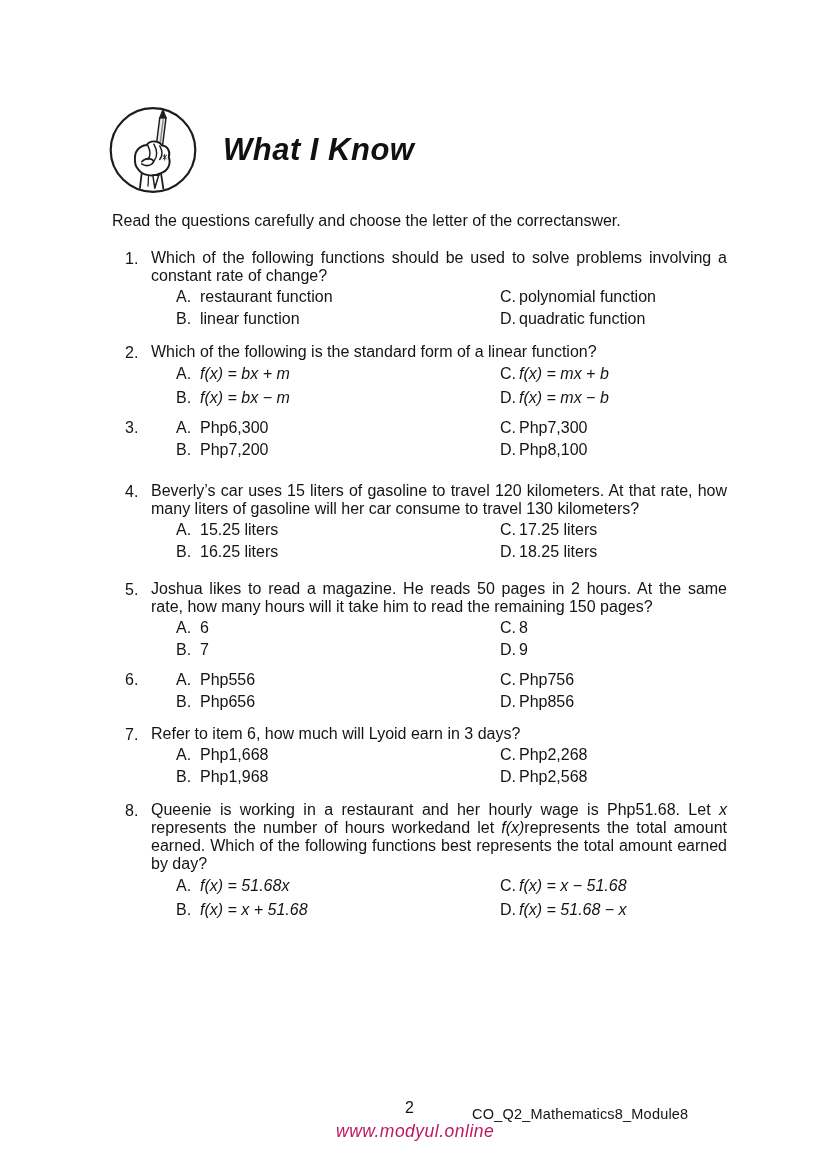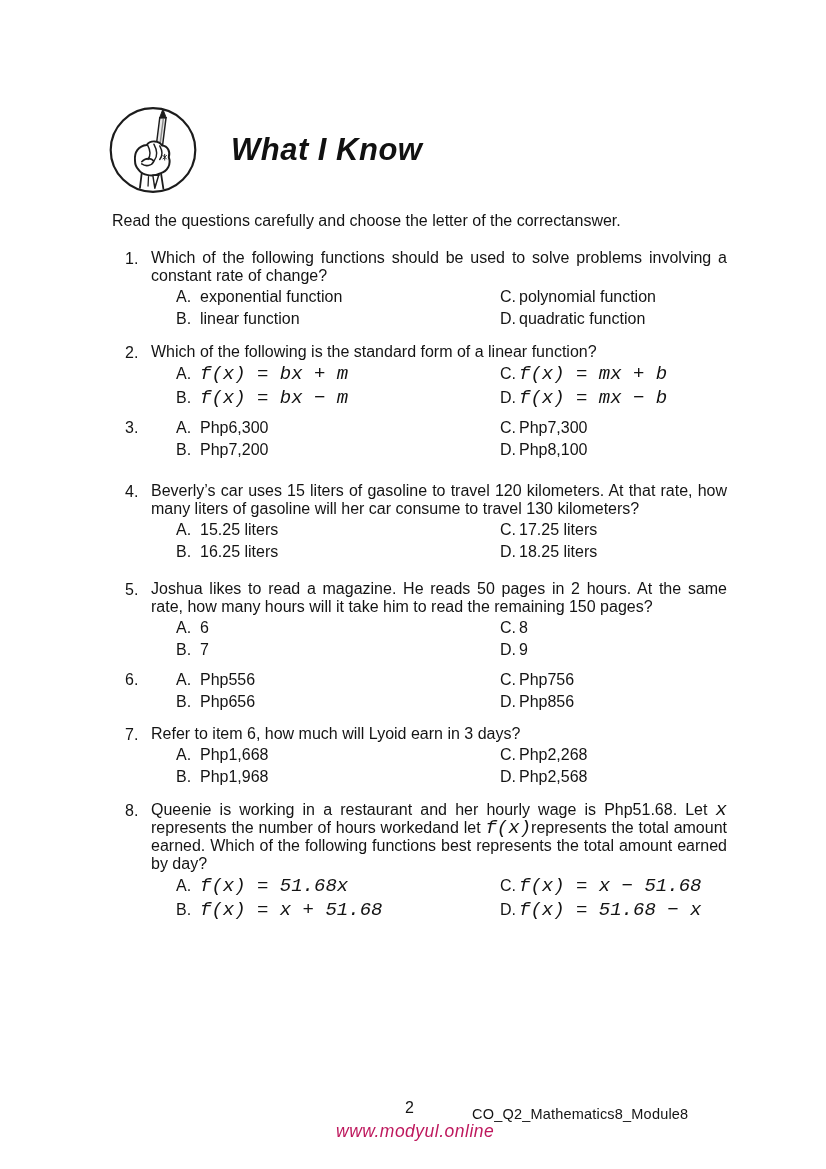--- a/index.html
+++ b/index.html
@@ -2,21 +2,21 @@
 <html><head>
 <meta charset="utf-8">
 <style>
   html,body{margin:0;padding:0;background:#ffffff;}
   body{
     width:826px;height:1169px;position:relative;overflow:hidden;
     font-family:"Liberation Sans", sans-serif;color:#141414;
   }
   .page{box-sizing:border-box;width:826px;height:1169px;padding:105px 98px 0 100px;position:relative;}
   
-  .hdr{display:flex;align-items:center;gap:32px;margin-left:7px;height:90px;}
+  .hdr{display:flex;align-items:center;gap:24px;margin-left:7px;height:90px;}
   .icon-wrap{width:92px;height:90px;flex:none;}
   .icon-wrap svg{width:92px;height:90px;display:block;}
   h1.title{margin:0;font-size:31px;font-weight:bold;font-style:italic;color:#111;letter-spacing:.5px;}
   
   .intro{margin:15px 0 0 12px;font-size:16px;line-height:22px;}
   
   .questions{list-style:none;margin:16px 0 0 0;padding:0;}
   .question{display:flex;padding-left:25px;margin-bottom:12px;}
   .question:nth-of-type(2){margin-bottom:7px;}
   .question:nth-of-type(3){margin-bottom:20px;}
@@ -24,21 +24,21 @@
   .question:nth-of-type(5){margin-bottom:8px;}
   .question:nth-of-type(6){margin-bottom:11px;}
   .qnum{width:25px;flex:none;font-size:16px;line-height:22px;}
   .qbody{flex:1;min-width:0;}
   .qtext{margin:1px;font-size:16px;line-height:18px;text-align:justify;}
   .options{display:grid;grid-template-columns:324px auto;grid-template-rows:repeat(2,auto);grid-auto-flow:column;padding-left:26px;}
   .opt{display:flex;font-size:16px;line-height:22px;}
   .math-opts .opt{line-height:24px;}
   .opt-label{flex:none;width:24px;}
   .opt:nth-child(n+3) .opt-label{width:19px;}
-  .math{font-family:Liberation Mono, monospace;font-style:italic;font-size:19px;}
+  .math{font-family:Liberation Sans, sans-serif;font-style:italic;font-size:16px;}
   
   .pagenum{position:absolute;left:405px;top:1098px;font-size:16px;line-height:20px;}
   .module{position:absolute;left:472px;top:1106px;font-size:14.5px;font-weight:normal;letter-spacing:.2px;}
   .watermark{position:absolute;left:336px;top:1121px;font-size:17.5px;color:#be185d;letter-spacing:.5px;font-style:italic;}
 </style>
 </head>
 <body>
 
 <div class="page">
 
@@ -78,21 +78,21 @@
   <p class="intro">Read the questions carefully and choose the letter of the correctanswer.</p>
 
   <ol class="questions" id="question-list">
   <li class="question">
     <span class="qnum">1.</span>
     <div class="qbody">
       <p class="qtext"><span>Which of the following functions should be used to solve problems involving a constant rate of change?</span></p>
       <div class="options">
             <div class="opt">
               <span class="opt-label">A.</span>
-              <span class="opt-text">exponential function</span>
+              <span class="opt-text">restaurant function</span>
             </div>
             <div class="opt">
               <span class="opt-label">B.</span>
               <span class="opt-text">linear function</span>
             </div>
             <div class="opt">
               <span class="opt-label">C.</span>
               <span class="opt-text">polynomial function</span>
             </div>
             <div class="opt">

